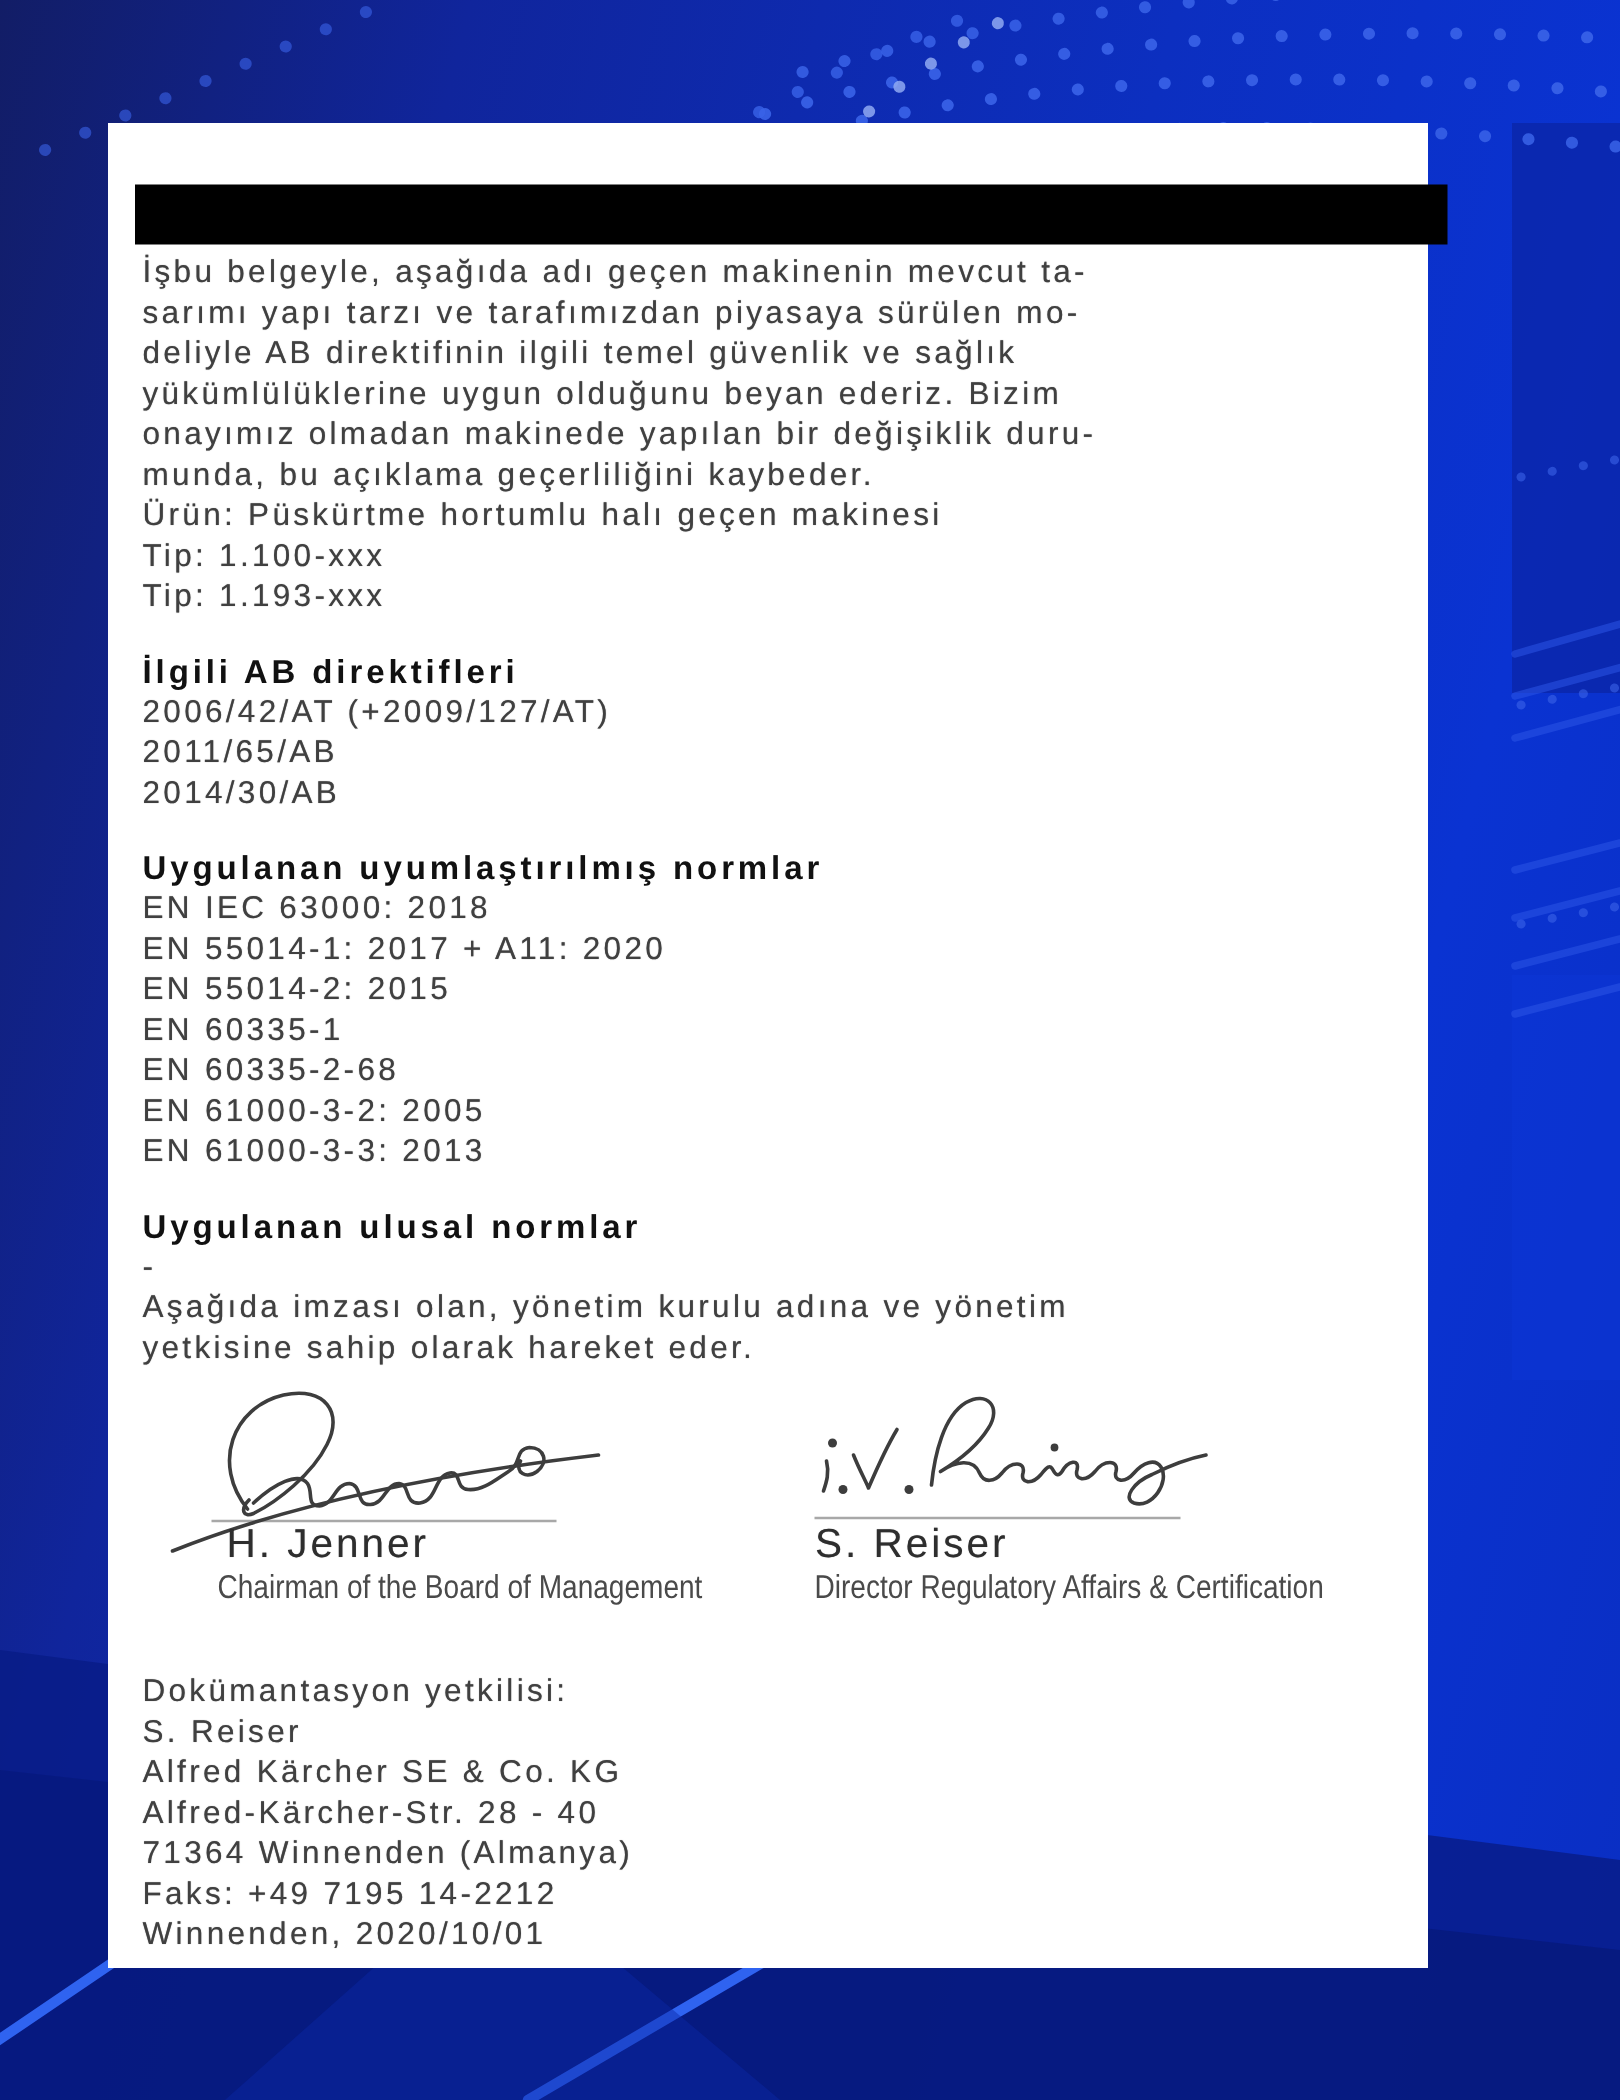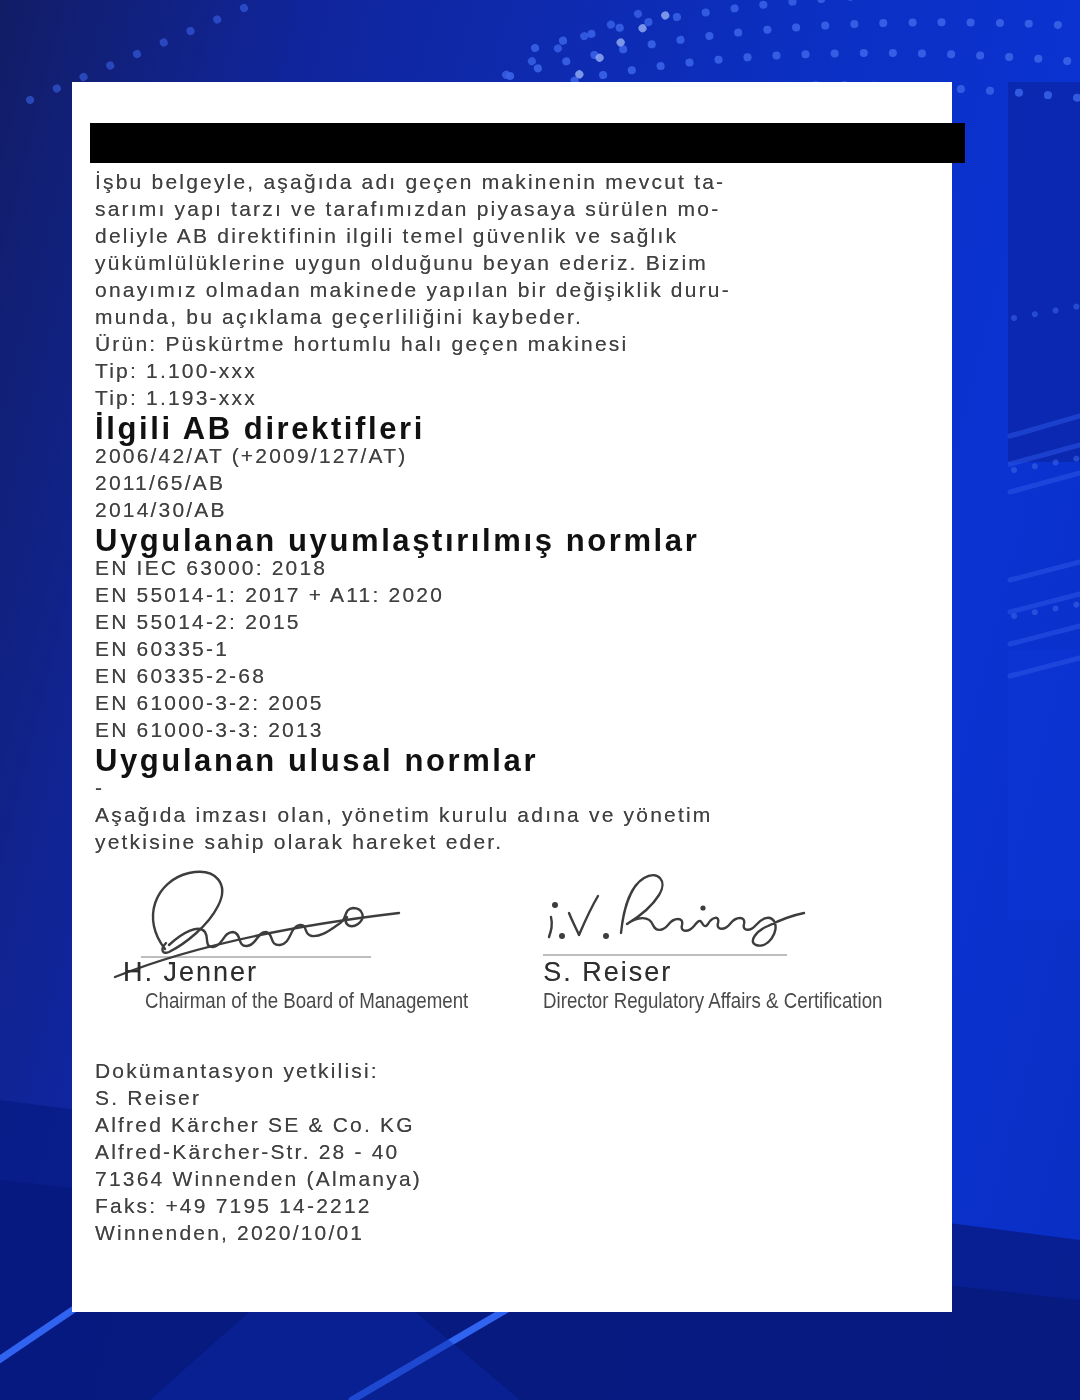--- a/index.html
+++ b/index.html
@@ -47,37 +47,37 @@
   .body-text {
     font-size: 21px;
     line-height: 27px;
     letter-spacing: 2.2px;
     color: #404040;
     white-space: pre;
     text-shadow: 0 0 0.6px rgba(0,0,0,0.5);
   }
   .intro { margin-top: 5px; }
   .heading {
-    font-size: 31px;
+    font-size: 22px;
     line-height: 27px;
     font-weight: bold;
     letter-spacing: 2.6px;
     color: #111111;
-    margin-top: 4px;
+    margin-top: 23px;
     white-space: pre;
   }
   .sig-row {
     display: flex;
     margin-top: 14px;
     align-items: flex-start;
   }
   .sig svg { display: block; overflow: visible; }
   .sig-left { width: 455px; }
   .sig-left svg { margin-left: 18px; }
-  .sig-left .sig-name { margin-left: 28px; }
+  .sig-left .sig-name { margin-left: 56px; }
   .sig-left .sig-title { margin-left: 50px; }
   .sig-right svg { margin-left: 10px; }
   .sig-right .sig-name { margin-left: 18px; }
   .sig-right .sig-title { margin-left: 18px; }
   .sig-name {
     margin-top: -10px;
     font-size: 27px;
     line-height: 27px;
     letter-spacing: 2px;
     color: #2e2e2e;

